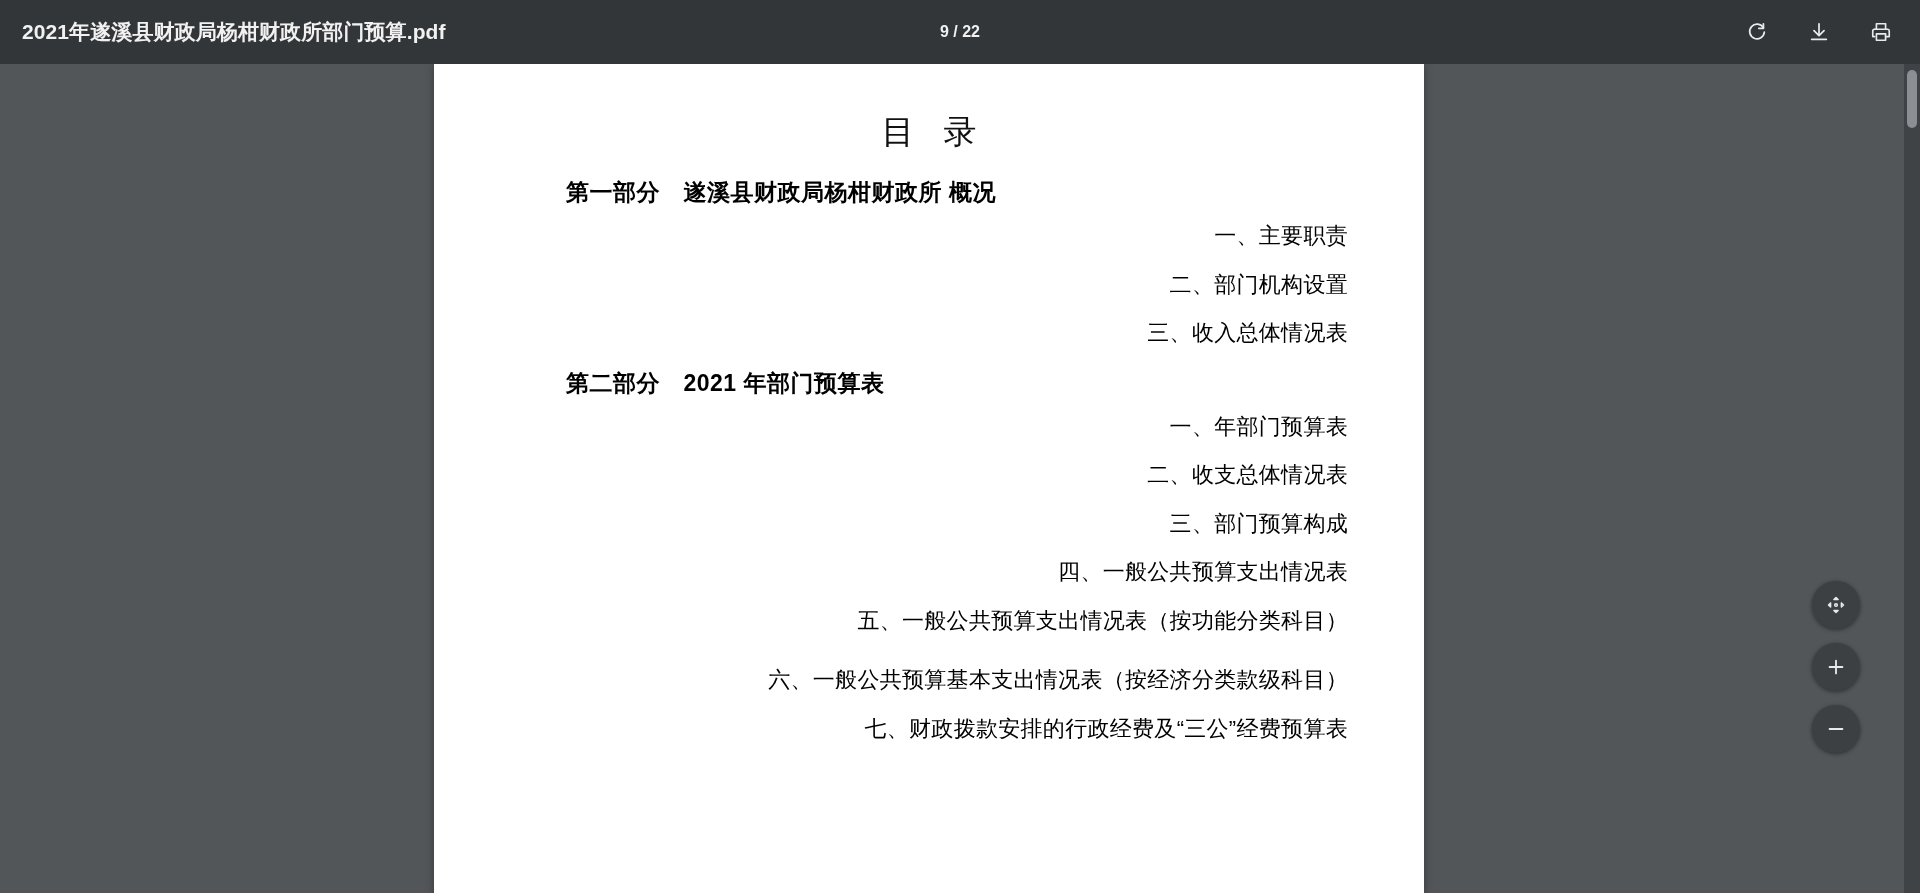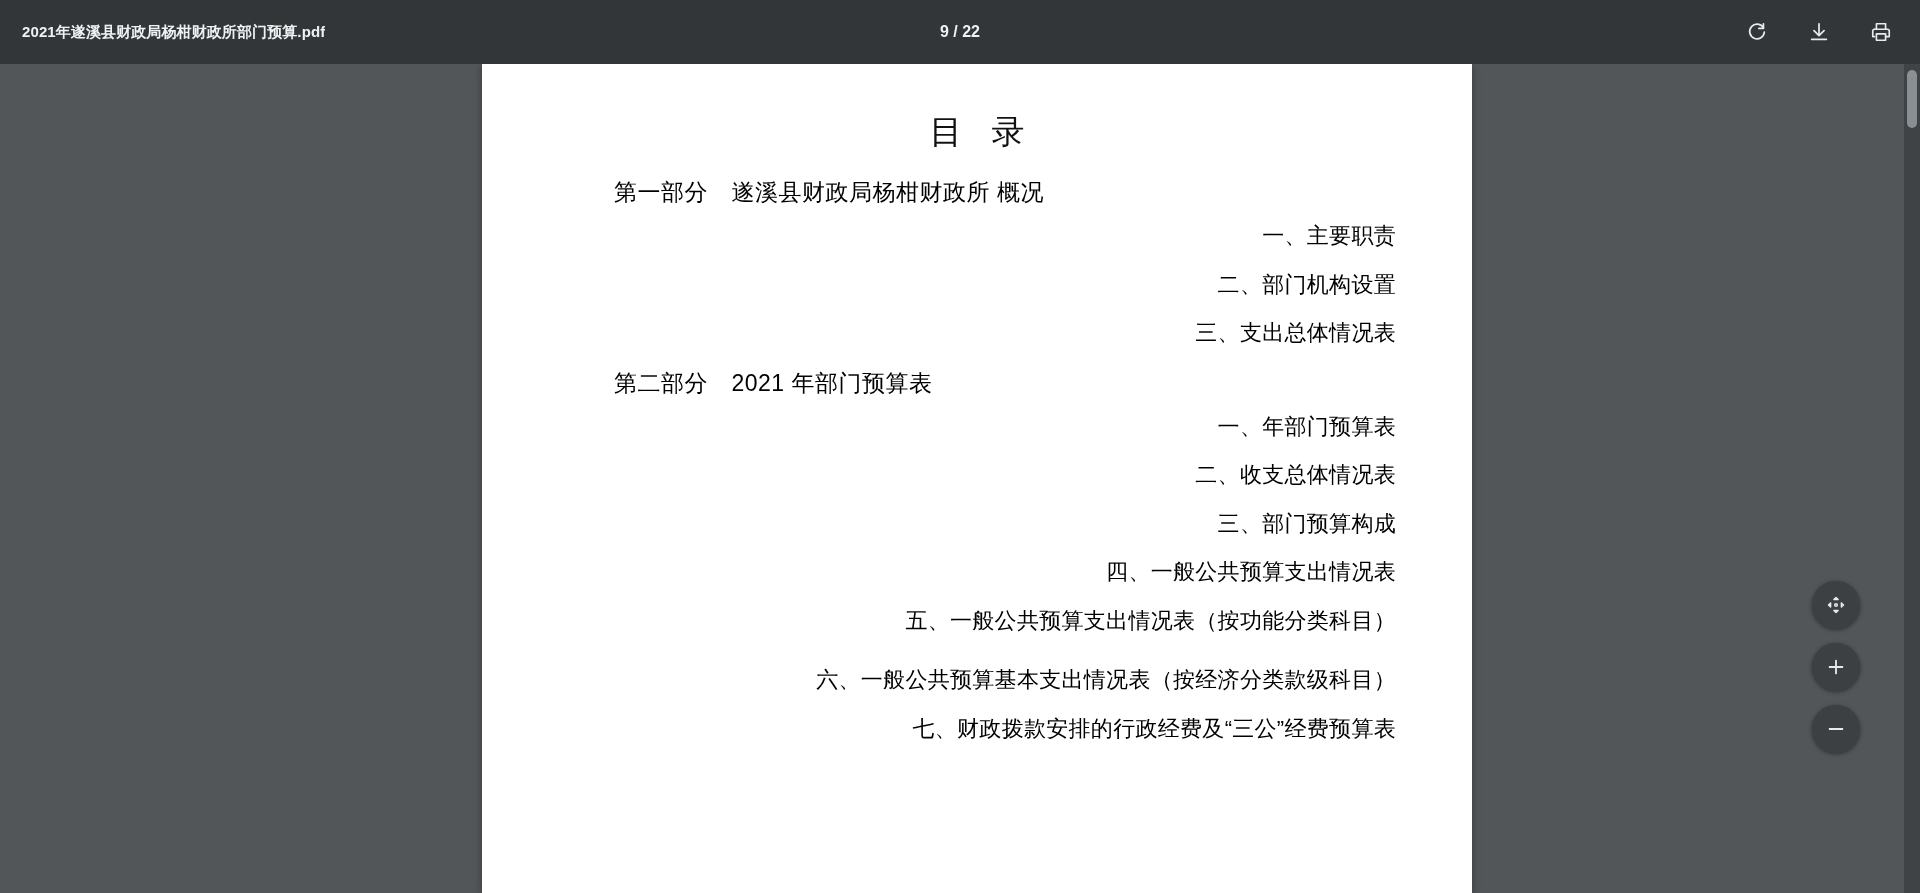--- a/index.html
+++ b/index.html
@@ -29,21 +29,21 @@
     background: #323639;
     display: flex;
     align-items: center;
     box-sizing: border-box;
     padding: 0 22px;
     z-index: 30;
   }
 
   .doc-title {
     color: #f1f1f1;
-    font-size: 15px;
+    font-size: 21px;
     font-weight: bold;
     white-space: nowrap;
     overflow: hidden;
     text-overflow: ellipsis;
     max-width: 620px;
     letter-spacing: 0.1px;
   }
 
   .page-indicator {
     position: absolute;
@@ -82,21 +82,21 @@
     left: 0;
     width: 1920px;
     height: 829px;
     background: #535659;
     overflow: hidden;
   }
 
   .page {
     position: absolute;
     top: 0;
-    left: 482px;
+    left: 434px;
     width: 990px;
     min-height: 829px;
     background: #ffffff;
     box-shadow: 0 2px 8px rgba(0,0,0,0.35);
     box-sizing: border-box;
     padding: 46px 76px 0 76px;
   }
 
   .page-inner {
     color: #000;
@@ -108,21 +108,21 @@
     font-size: 33px;
     letter-spacing: 10px;
     margin: 0 0 22px 0;
     font-weight: 400;
     color: #111;
     padding-left: 10px;
   }
 
   .toc-part {
     font-size: 23px;
-    font-weight: normal;
+    font-weight: bold;
     margin: 14px 0 14px 0;
     padding-left: 56px;
     color: #000;
     letter-spacing: 0.5px;
   }
 
   .toc-item {
     font-size: 22px;
     margin: 0 0 21px 0;
     padding-left: 56px;
@@ -220,21 +220,21 @@
   <div class="viewer">
 
     <div class="page">
       <div class="page-inner">
 
         <div class="toc-title">目 录</div>
 
         <div class="toc-part">第一部分　遂溪县财政局杨柑财政所 概况</div>
         <div class="toc-item">一、主要职责</div>
         <div class="toc-item">二、部门机构设置</div>
-        <div class="toc-item">三、支出总体情况表</div>
+        <div class="toc-item">三、收入总体情况表</div>
 
         <div class="toc-part">第二部分　2021 年部门预算表</div>
         <div class="toc-item">一、年部门预算表</div>
         <div class="toc-item">二、收支总体情况表</div>
         <div class="toc-item">三、部门预算构成</div>
         <div class="toc-item">四、一般公共预算支出情况表</div>
         <div class="toc-item">五、一般公共预算支出情况表（按功能分类科目）</div>
         <div class="toc-item wrap">六、一般公共预算基本支出情况表（按经济分类款级科目）</div>
         <div class="toc-item">七、财政拨款安排的行政经费及“三公”经费预算表</div>
 

